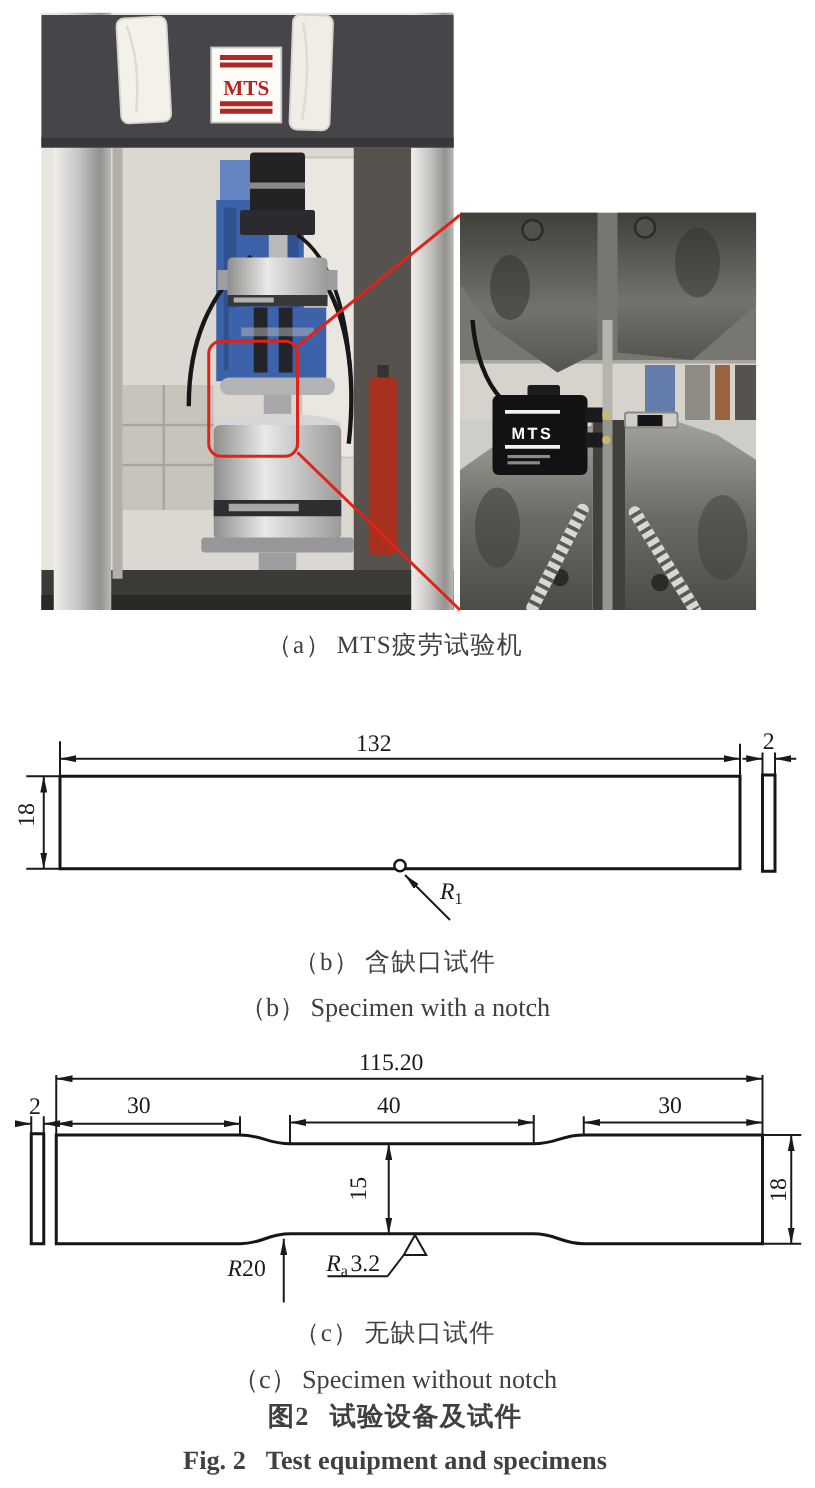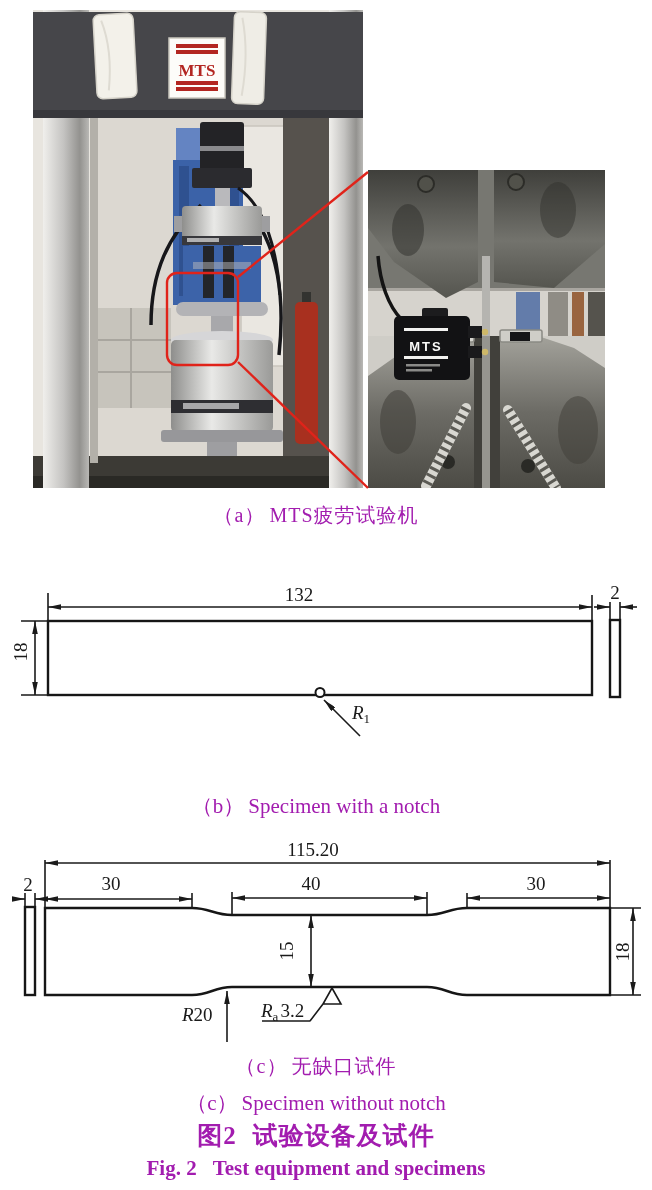--- a/index.html
+++ b/index.html
@@ -2,21 +2,21 @@
 <html><head>
 <meta charset="utf-8">
 <style>
   html,body{margin:0;padding:0;background:#ffffff;}
   .page{position:relative;width:652px;height:1190px;background:#ffffff;overflow:hidden;
         font-family:"Liberation Serif","DejaVu Serif",serif;color:#1a1a1a;}
   .photo{position:absolute;display:block;}
   .photo-left{left:33px;top:10px;}
   .photo-right{left:368px;top:170px;}
   .overlay{position:absolute;left:0;top:0;z-index:5;}
-  .cap{position:absolute;left:0;width:632px;text-align:center;z-index:6;color:#a21caf;}
+  .cap{position:absolute;left:0;width:632px;text-align:center;z-index:6;color:#404040;}
   .cap .lbl{margin-right:4px;}
   .cap-zh{font-size:20px;letter-spacing:1px;}
   .cap-en{font-size:21px;}
   .cap-fig{font-weight:bold;}
   .cap-fig .lbl{margin-right:16px;}
   .dim{font-family:"Liberation Serif","DejaVu Serif",serif;font-size:19px;fill:#1a1a1a;}
   .dim-sub{font-size:13px;}
   .it{font-style:italic;}
   .dln{stroke:#1a1a1a;stroke-width:1.6;fill:none;}
   .oln{stroke:#161616;stroke-width:2.4;fill:none;}
@@ -246,21 +246,22 @@
       <line class="dln" x1="227" y1="1042" x2="227" y2="991" marker-end="url(#arr)"></line>
       <text class="dim" x="182" y="1021"><tspan class="it">R</tspan><tspan>20</tspan></text>
 
       <path class="dln" d="M332,988 L323,1004 L341,1004 Z M323,1004 L310,1021 M310,1021 H262"></path>
       <text class="dim" x="261" y="1017"><tspan class="it">R</tspan><tspan class="dim-sub" dy="4">a</tspan><tspan dy="-4" dx="2">3.2</tspan></text>
     </g>
   </svg>
 
   <div class="cap cap-zh" style="top:502px"><span class="lbl">（a）</span><span>MTS疲劳试验机</span></div>
 
+  <div class="cap cap-zh" style="top:756px"><span class="lbl">（b）</span><span>含缺口试件</span></div>
   <div class="cap cap-en" style="top:792px"><span class="lbl">（b）</span><span>Specimen with a notch</span></div>
 
   <div class="cap cap-en" style="top:1089px"><span class="lbl">（c）</span><span>Specimen without notch</span></div>
   <div class="cap cap-zh" style="top:1053px"><span class="lbl">（c）</span><span>无缺口试件</span></div>
 
-  <div class="cap cap-zh cap-fig" style="top:1119px;font-size:25px"><span class="lbl">图2</span><span>试验设备及试件</span></div>
+  <div class="cap cap-zh cap-fig" style="top:1119px;font-size:21px"><span class="lbl">图2</span><span>试验设备及试件</span></div>
   <div class="cap cap-en cap-fig" style="top:1156px"><span class="lbl">Fig. 2</span><span>Test equipment and specimens</span></div>
 
 </div>
 
 </body></html>

